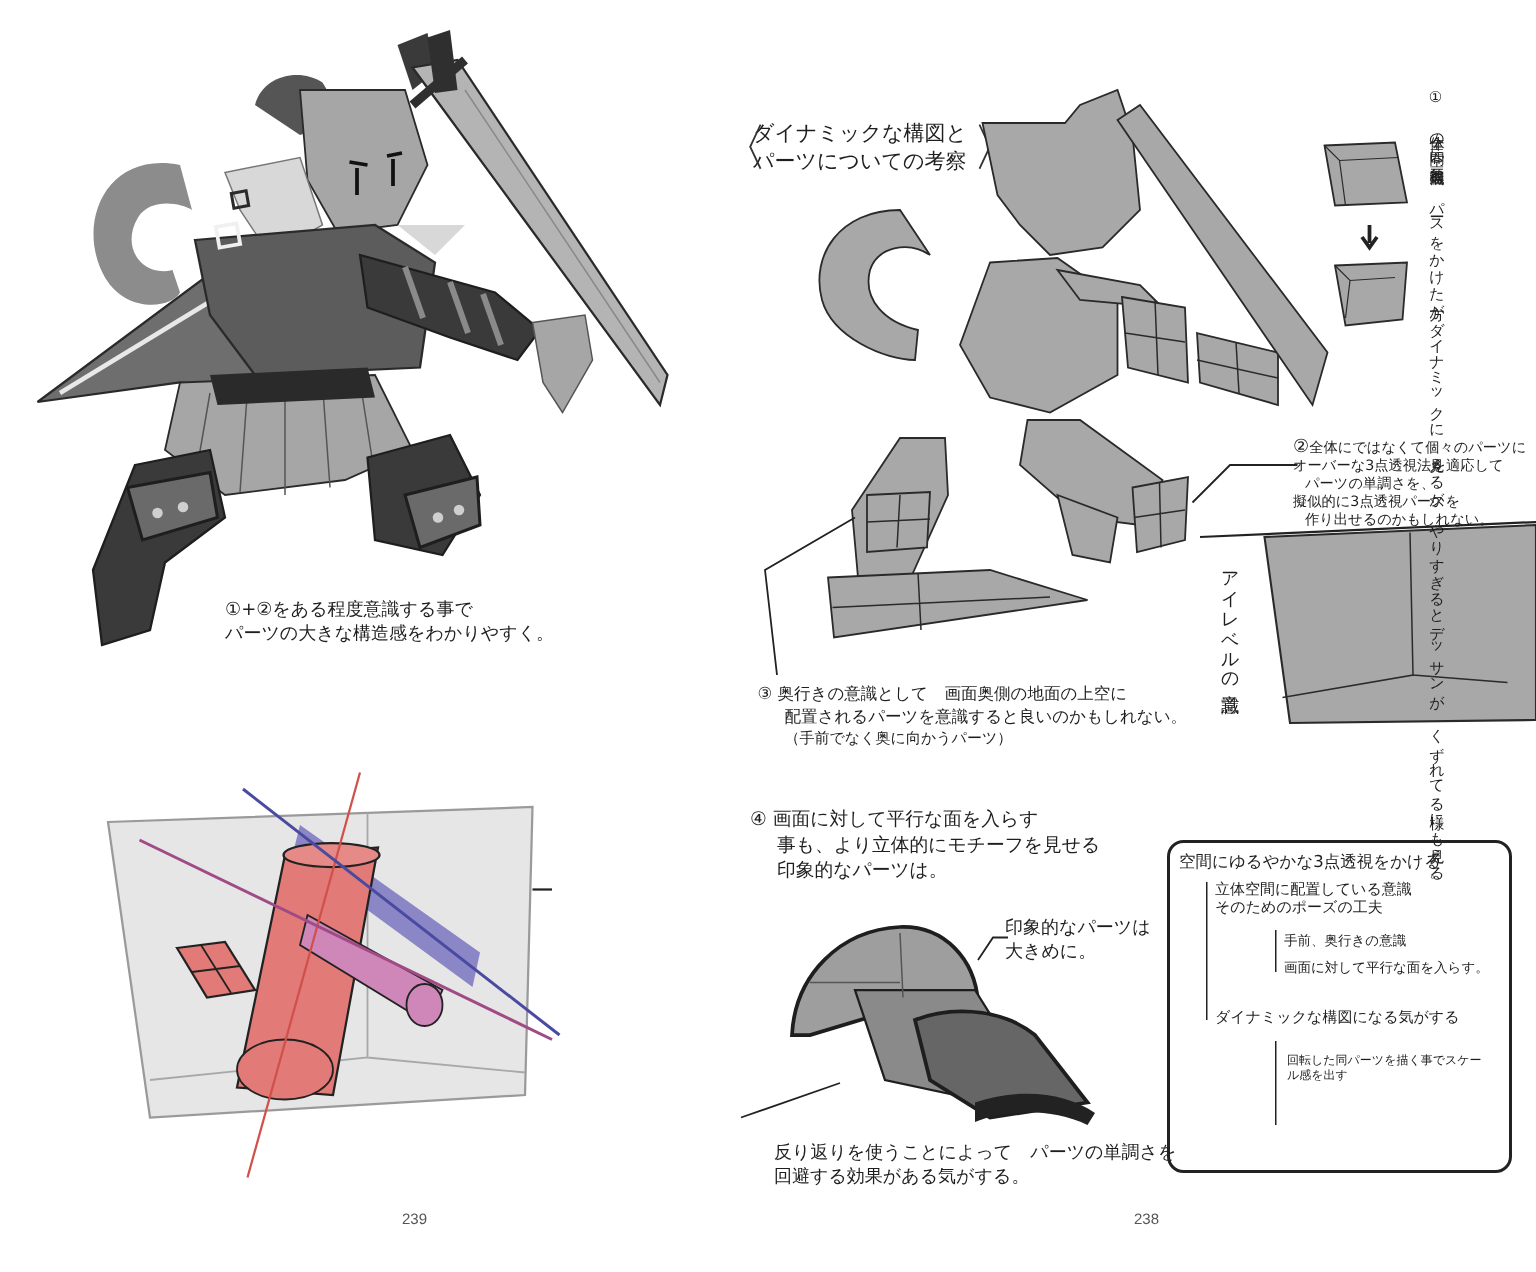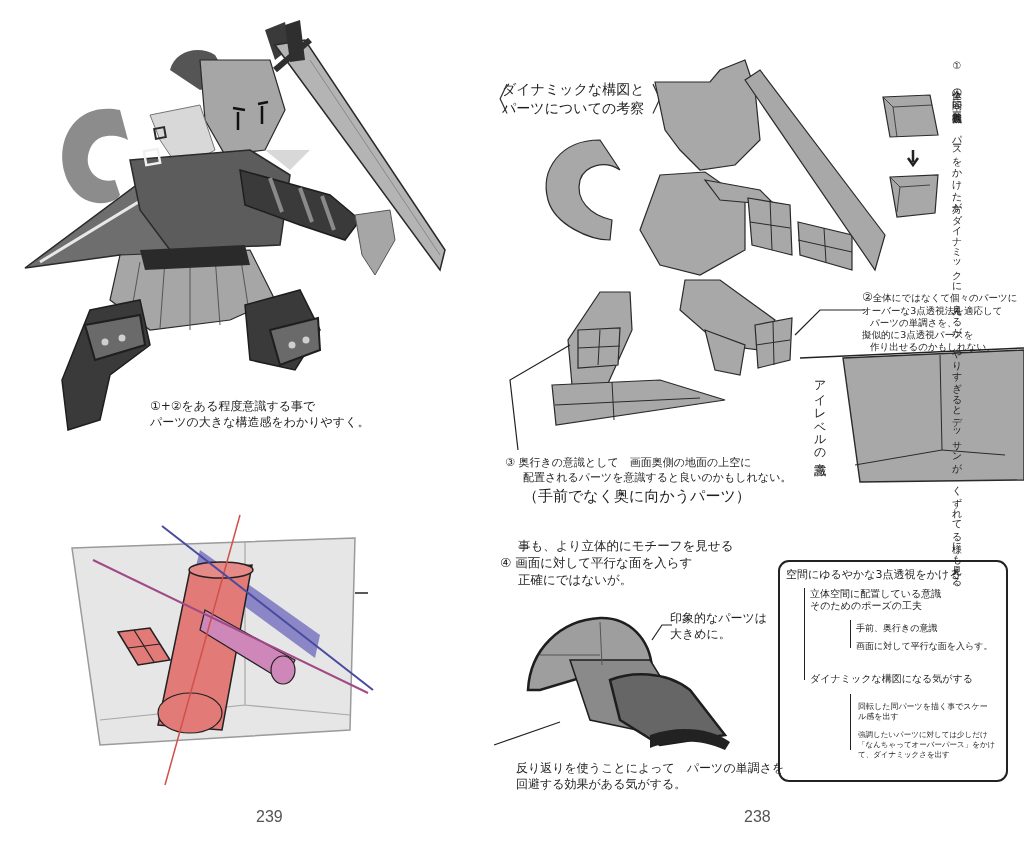--- a/index.html
+++ b/index.html
@@ -8,21 +8,21 @@
   .page { position: absolute; top: 0; height: 848px; }
   #page-left { left: 0; width: 480px; }
   #page-right { left: 480px; width: 544px; }
   .abs { position: absolute; }
   svg { position: absolute; overflow: visible; }
   .hand { font-family: "DejaVu Sans", sans-serif; color: #1e1e1e; line-height: 1.35; white-space: nowrap; }
   .small { font-size: 10px; }
   .mid { font-size: 12px; }
   .big { font-size: 14px; }
   .vert { writing-mode: vertical-rl; text-orientation: upright; white-space: nowrap; }
-  .page-number { font-family: "Liberation Sans", sans-serif; font-size: 16px; color: #555; }
+  .page-number { font-family: "Liberation Sans", sans-serif; font-size: 10px; color: #555; margin-left: 12px; }
   .summary-box { border: 2px solid #222; border-radius: 8px; }
   .tree-line { border-left: 1.5px solid #222; }
 </style>
 </head>
 <body>
 
 <div class="page" id="page-left">
 
   <svg width="480" height="440" viewBox="0 0 480 440" style="left:0;top:0;">
 
@@ -168,27 +168,27 @@
     <div style="padding-left:8px;">パーツの単調さを、</div>
     <div>擬似的に3点透視パースを</div>
     <div style="padding-left:8px;">作り出せるのかもしれない。</div>
   </div>
 
   <div class="abs hand mid vert" style="left:332px;top:372px;">アイレベルの意識</div>
 
   <div class="abs hand" style="left:25px;top:456px;font-size:11px;">
     <div><span>③</span> <span>奥行きの意識として　画面奥側の地面の上空に</span></div>
     <div style="padding-left:18px;">配置されるパーツを意識すると良いのかもしれない。</div>
-    <div style="padding-left:18px;font-size:15px;">（手前でなく奥に向かうパーツ）</div>
+    <div style="padding-left:18px;font-size:10px;">（手前でなく奥に向かうパーツ）</div>
   </div>
 
   <div class="abs hand" style="left:20px;top:538px;font-size:12.5px;">
+    <div><span>④</span> <span>画面に対して平行な面を入らす</span></div>
     <div style="padding-left:18px;">事も、より立体的にモチーフを見せる</div>
-    <div><span>④</span> <span>画面に対して平行な面を入らす</span></div>
-    <div style="padding-left:18px;">正確にではないが。</div>
+    <div style="padding-left:18px;">印象的なパーツは。</div>
   </div>
 
   <svg width="544" height="200" viewBox="480 590 544 200" style="left:0;top:590px;">
     <path d="M528 690 C530 650 560 620 600 618 C630 617 650 640 652 668 L600 672 L540 690 Z" fill="#9e9e9e" stroke="#1e1e1e" stroke-width="2.5"></path>
     <path d="M570 660 L650 660 L675 700 L660 735 L590 720 Z" fill="#8a8a8a" stroke="#1e1e1e" stroke-width="1.5"></path>
     <path d="M610 680 C630 672 665 670 690 690 L725 735 L660 745 L620 720 Z" fill="#666" stroke="#1e1e1e" stroke-width="2.5"></path>
     <path d="M650 735 C680 725 710 728 730 742 L725 750 C700 738 670 740 650 748 Z" fill="#222"></path>
     <path d="M600 622 L602 665 M540 655 L600 655" stroke="#555" stroke-width="1"></path>
     <path d="M494 745 L560 722" stroke="#222" stroke-width="1.2"></path>
     <path d="M652 640 L662 625 L672 625" stroke="#222" stroke-width="1.2" fill="none"></path>
@@ -212,17 +212,16 @@
       <div>立体空間に配置している意識</div>
       <div>そのためのポーズの工夫</div>
     </div>
     <div class="abs tree-line" style="left:70px;top:58px;height:28px;"></div>
     <div class="abs hand" style="left:76px;top:60px;font-size:9px;">手前、奥行きの意識</div>
     <div class="abs hand" style="left:76px;top:78px;font-size:9px;">画面に対して平行な面を入らす。</div>
 
     <div class="abs hand" style="left:30px;top:110px;font-size:10px;">ダイナミックな構図になる気がする</div>
     <div class="abs tree-line" style="left:70px;top:132px;height:56px;"></div>
     <div class="abs hand" style="left:78px;top:140px;font-size:8px;width:130px;white-space:normal;line-height:1.3;">回転した同パーツを描く事でスケール感を出す</div>
-    <div class="abs hand" style="left:78px;top:168px;font-size:7.5px;width:140px;white-space:normal;line-height:1.3;">強調したいパーツに対しては少しだけ「なんちゃってオーバーパース」をかけて、ダイナミックさを出す</div>
   </div>
 
   <div class="abs page-number" style="left:264px;top:808px;text-align:center;">238</div>
 </div>
 
 </body></html>

